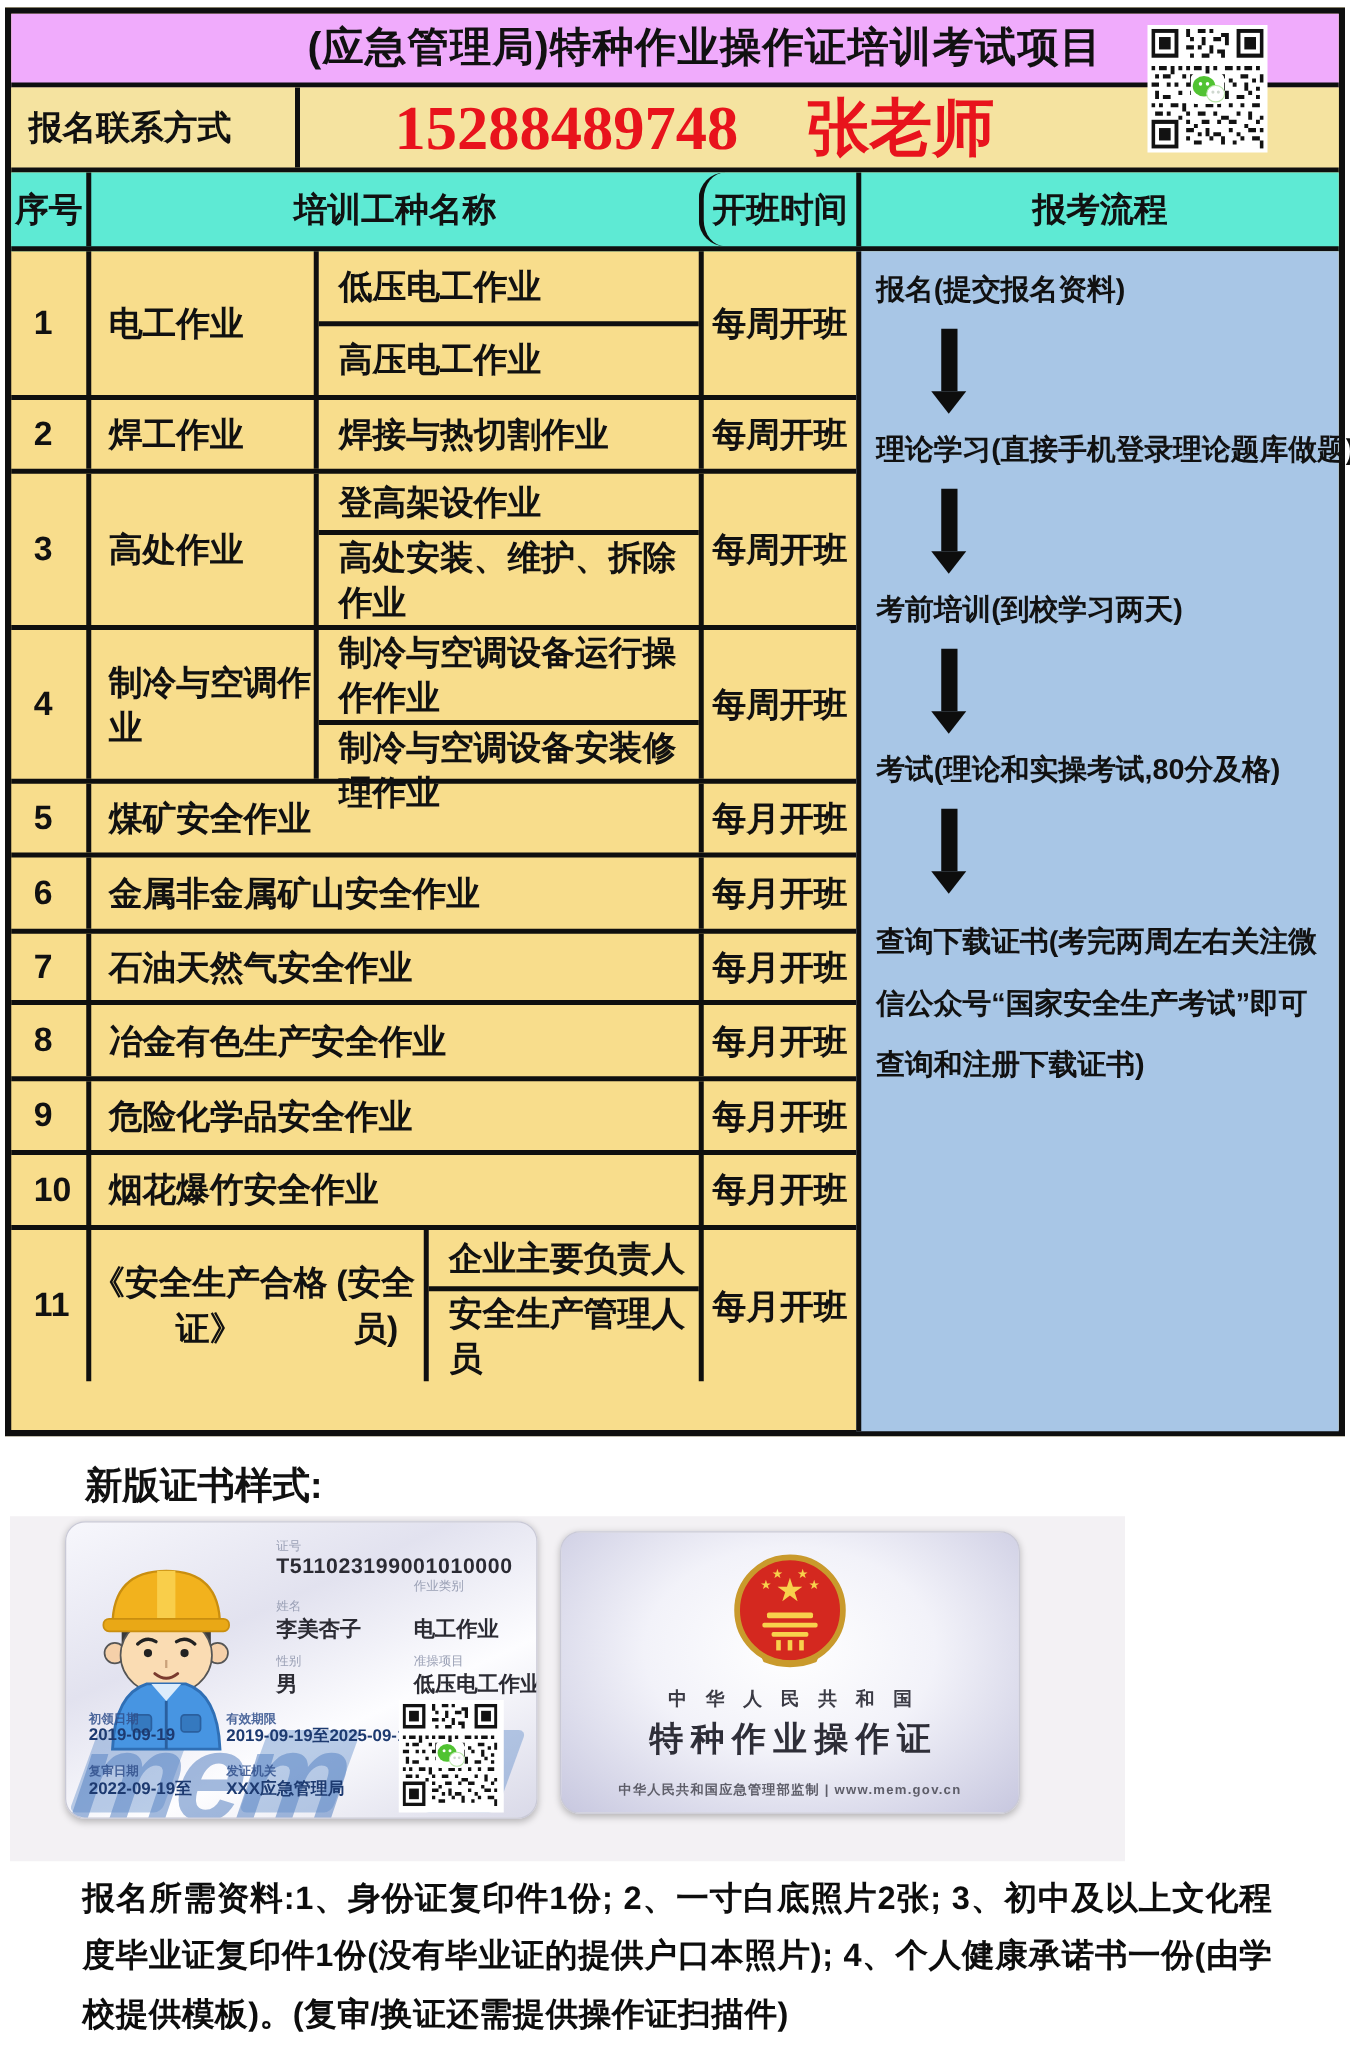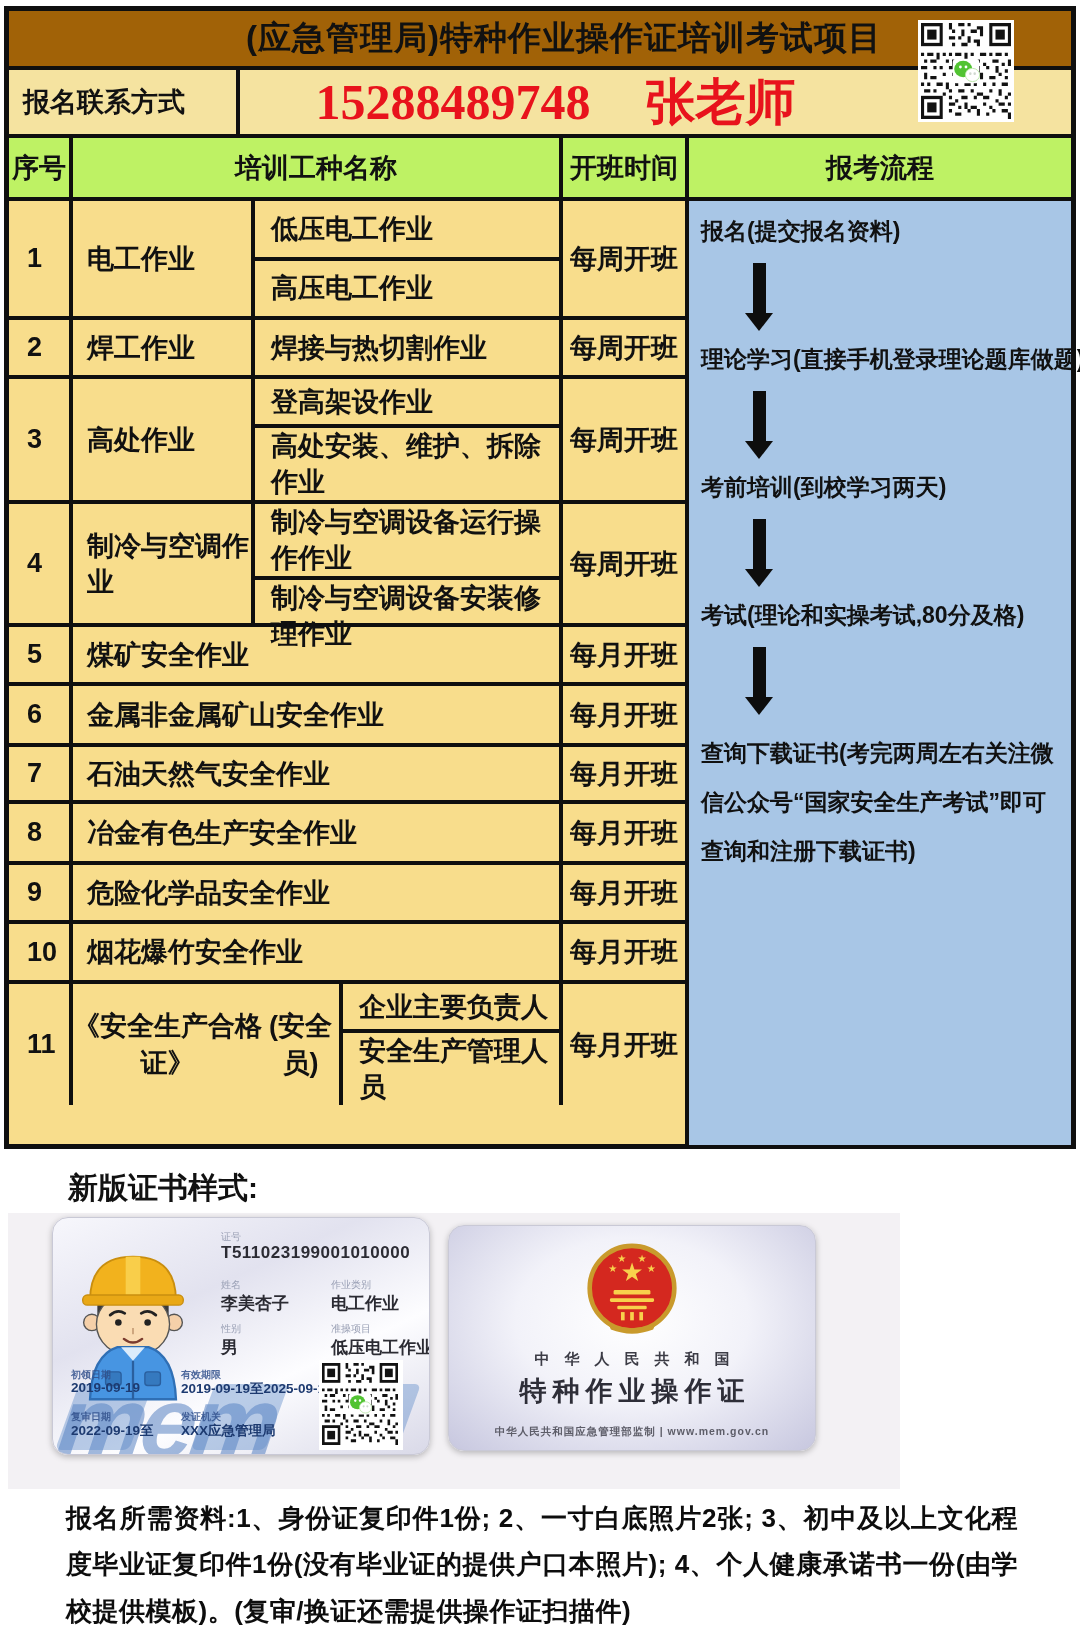--- a/index.html
+++ b/index.html
@@ -2,32 +2,32 @@
 <html><head>
 <meta charset="utf-8">
 <style>
   html,body { margin:0; padding:0; background:#ffffff; }
   body { width:1080px; height:1645px; font-family:"Liberation Sans",sans-serif; font-weight:bold; color:#111; }
   .sheet { position:relative; width:1080px; height:1645px; overflow:hidden; background:#fff; }
 
   
   .table-frame { position:absolute; left:4px; top:6px; width:1072px; height:1143px;
                  box-sizing:border-box; border:5px solid #0f0f0f; background:#F8DD8C; }
-  .title-row { height:55px; background:#a16207; border-bottom:4px solid #0f0f0f;
+  .title-row { height:55px; background:#f0abfc; border-bottom:4px solid #0f0f0f;
                display:flex; align-items:center; justify-content:center; font-size:33px; letter-spacing:1px;padding-left:48px; }
   .contact-row { height:64px; background:#F5E3A0; border-bottom:4px solid #0f0f0f; display:flex; }
   .contact-label { width:231px; box-sizing:border-box; border-right:4px solid #0f0f0f;
                    display:flex; align-items:center; padding-left:14px; font-size:27px; }
   .contact-value { flex:1; display:flex; align-items:center; justify-content:center; gap:55px;
                    padding-right:200px; font-family:"Liberation Serif",serif; color:#E8131C; font-size:50px; }
-  .header-row { height:59px; background:#bef264; border-bottom:4px solid #0f0f0f; display:flex; font-size:27px; }
+  .header-row { height:59px; background:#5eead4; border-bottom:4px solid #0f0f0f; display:flex; font-size:27px; }
   .hcell { display:flex; align-items:center; justify-content:center; box-sizing:border-box; }
   .h-no   { width:64px; border-right:4px solid #0f0f0f; }
   .h-name { flex:1; }
-  .h-time { width:126px; border-left:4px solid #0f0f0f; }
+  .h-time { width:126px; border-left:4px solid #0f0f0f;border-radius:21px; }
   .h-flow { width:386px; border-left:4px solid #0f0f0f; }
 
   .body-area { display:flex; height:944px; }
   .left-rows { width:676px; display:flex; flex-direction:column; }
   .row { display:flex; border-bottom:4px solid #0f0f0f; box-sizing:border-box; }
   .row:last-child { border-bottom:none; }
   .no-cell { width:64px; box-sizing:border-box; border-right:4px solid #0f0f0f;
              display:flex; align-items:center; padding-left:18px; font-size:27px; }
   .name-area { flex:1; display:flex; }
   .cat-cell { width:182px; box-sizing:border-box; border-right:4px solid #0f0f0f;
@@ -298,21 +298,21 @@
         <path d="M75,130 V172" stroke="#2a5f9e" stroke-width="2.5"></path>
         <rect x="45" y="142" width="17" height="15" rx="3" fill="#3579BF" stroke="#2a5f9e" stroke-width="1.5"></rect>
         <rect x="88" y="142" width="17" height="15" rx="3" fill="#3579BF" stroke="#2a5f9e" stroke-width="1.5"></rect>
       </svg>
 
       <div class="cf-label" style="left:168px;top:12px">证号</div>
       <div class="cf-certno" style="left:168px;top:25px">T511023199001010000</div>
 
       <div class="cf-label" style="left:168px;top:60px">姓名</div>
       <div class="cf-value" style="left:168px;top:74px">李美杏子</div>
-      <div class="cf-label" style="left:278px;top:60px">作业类别</div>
+      <div class="cf-label" style="left:278px;top:44px">作业类别</div>
       <div class="cf-value" style="left:278px;top:74px">电工作业</div>
 
       <div class="cf-label" style="left:168px;top:104px">性别</div>
       <div class="cf-value" style="left:168px;top:118px">男</div>
       <div class="cf-label" style="left:278px;top:104px">准操项目</div>
       <div class="cf-value" style="left:278px;top:118px">低压电工作业</div>
 
       <div class="date-label" style="left:18px;top:150px">初领日期</div>
       <div class="date-value" style="left:18px;top:162px">2019-09-19</div>
       <div class="date-label" style="left:128px;top:150px">有效期限</div>

